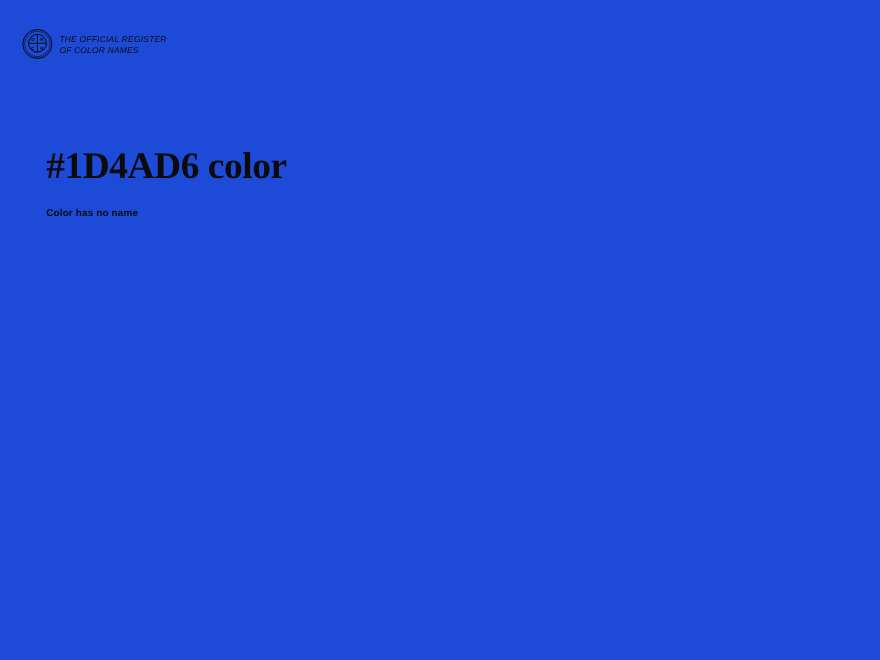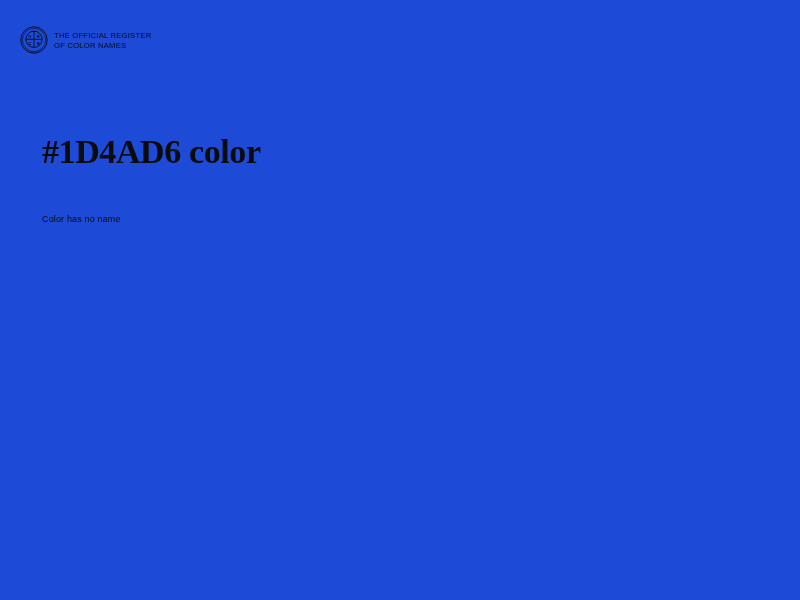--- a/index.html
+++ b/index.html
@@ -36,20 +36,21 @@
   .brand-text {
     display: flex;
     flex-direction: column;
     justify-content: center;
     color: #0a0a0a;
     font-size: 7.6px;
     line-height: 9.4px;
     letter-spacing: 0.25px;
     white-space: nowrap;
     padding-top: 1px;
+    font-style: italic;
   }
 
   
   .color-info {
     position: absolute;
     left: 42px;
     top: 130px;
   }
 
   .color-title {
@@ -58,24 +59,24 @@
     font-weight: bold;
     letter-spacing: -0.4px;
     line-height: 44px;
     white-space: nowrap;
     font-family: Liberation Serif, serif;
   }
 
   .color-subtitle {
     color: #0b0b0b;
     font-size: 9px;
-    font-weight: normal;
+    font-weight: bold;
     letter-spacing: 0.15px;
     line-height: 12px;
-    margin-top: 39px;
+    margin-top: 13px;
     white-space: nowrap;
   }
 
   
   .color-swatch-canvas {
     position: absolute;
     inset: 0;
     background: #1d4ad6;
     z-index: -1;
   }

